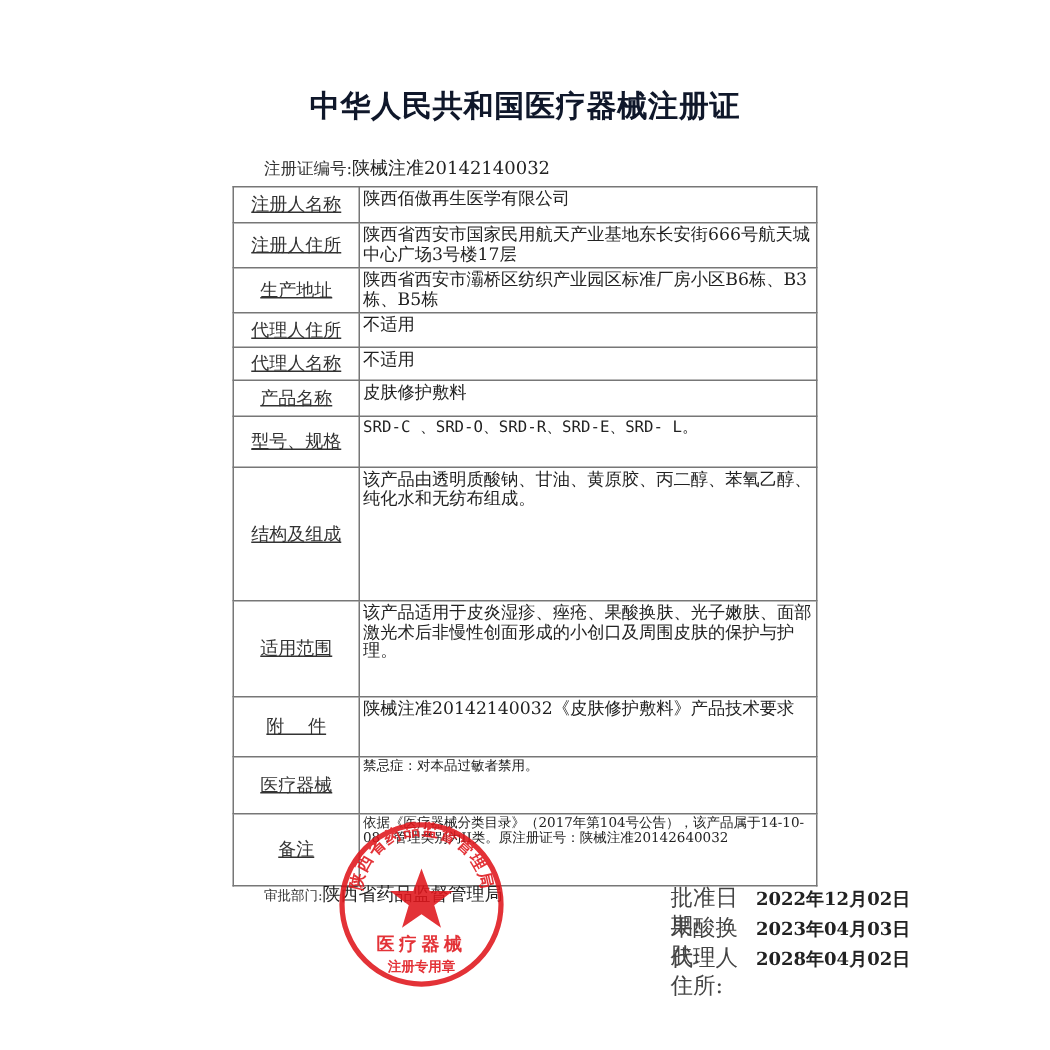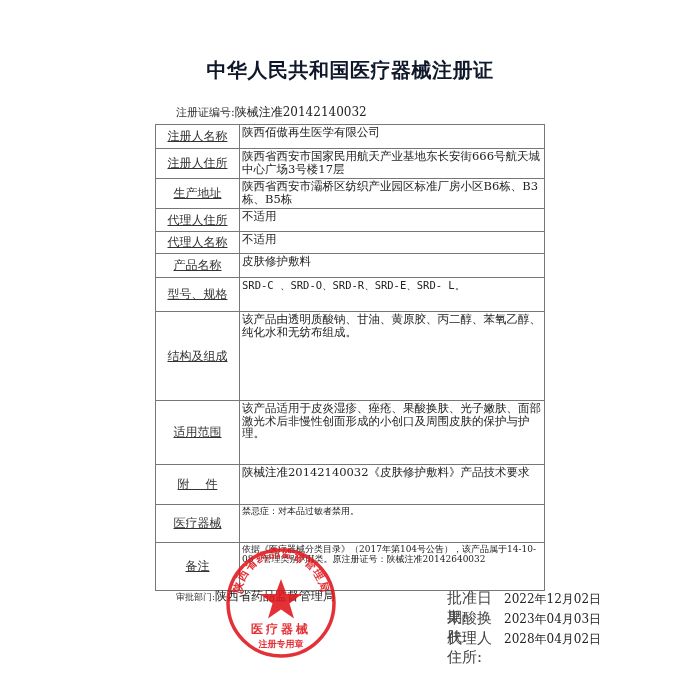--- a/index.html
+++ b/index.html
@@ -17,21 +17,21 @@
     table.cert td.lab { width: 83px; text-align: center; vertical-align: middle;
                         font-size: 12px; color: #333; padding: 0; text-decoration: underline; }
     table.cert td.val { color: #222; padding-top: 1px; }
     td.small { font-size: 9px !important; line-height: 10px !important; }
     td.mono { font-family: "DejaVu Sans Mono", "Liberation Mono", monospace; font-size: 10.5px !important; margin-top: 32px; }
     .footer-left { position: absolute; top: 588px; left: 176px; font-size: 12px; color: #222; }
     .footer-left .lbl { font-size: 9px; color: #333; }
     .dates { position: absolute; top: 589px; left: 403px; }
     .date-row { height: 20px; display: flex; align-items: baseline; }
     .date-row .dl { width: 52px; font-size: 15px; color: #444; margin-left: 44px; }
-    .date-row .dv { font-size: 12px; color: #222; margin-left: 5px; }
+    .date-row .dv { font-size: 12px; color: #222; margin-left: 5px; font-weight: bold; }
     .stamp { position: absolute; left: 225px; top: 547px; width: 112px; height: 112px;
              opacity: 0.88; }
   </style>
 </head>
 <body>
 
 <div class="title">中华人民共和国医疗器械注册证</div>
 
 <div class="regno">
   <span class="lbl">注册证编号:</span><span>陕械注准20142140032</span>

